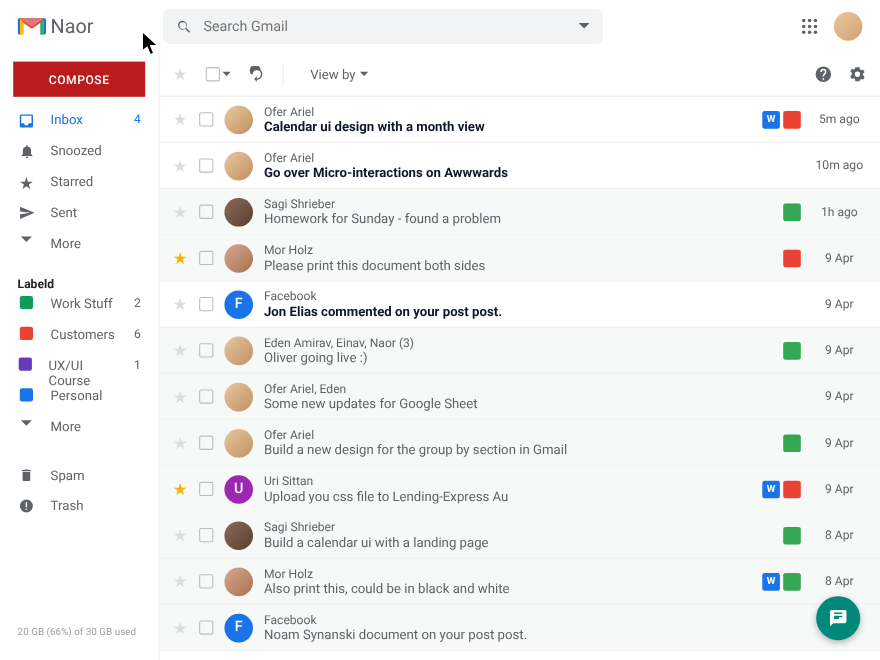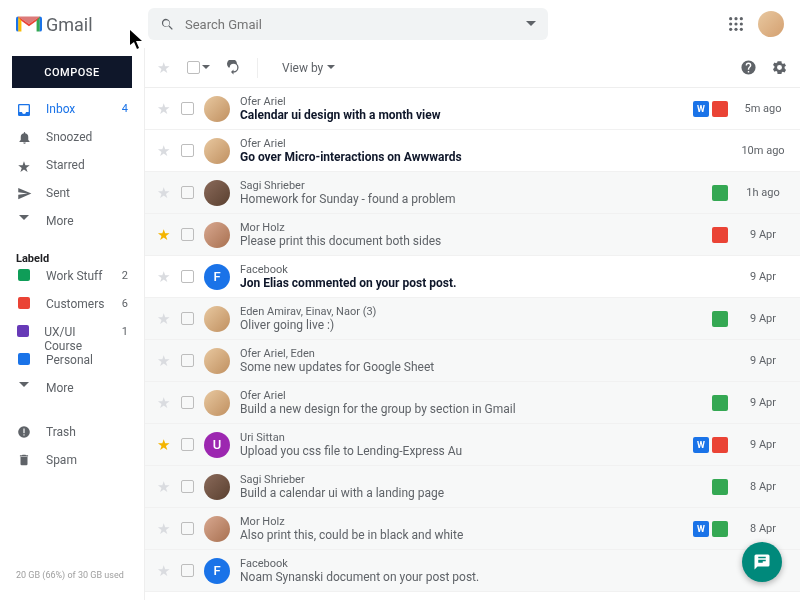--- a/index.html
+++ b/index.html
@@ -8,21 +8,21 @@
 .logo{display:flex;align-items:center;gap:4px;font-size:18px;font-weight:400;color:#5f6368;width:120px}
 .logo svg{width:26px;height:20px}
 .search{flex:1;max-width:400px;height:32px;background:#f1f3f4;border-radius:6px;display:flex;align-items:center;padding:0 12px;gap:10px;color:#5f6368}
 .search input{border:none;background:transparent;outline:none;flex:1;font-size:13px;color:#8b5cf6}
 .hdr-right{margin-left:auto;display:flex;align-items:center;gap:14px}
 .apps-icon{color:#5f6368}
 .avatar-img{width:26px;height:26px;border-radius:50%;background:linear-gradient(135deg,#e8c8a0,#d4a070)}
 .cursor{position:absolute;left:130px;top:30px;pointer-events:none}
 .layout{display:flex;height:552px}
 .sidebar{width:144px;padding:8px 0;display:flex;flex-direction:column}
-.compose{margin:0 12px 14px;background:#0f172a;color:#fff;border:none;height:32px;font-size:11px;font-weight:500;letter-spacing:.5px;cursor:pointer}
+.compose{margin:0 12px 14px;background:#b91c1c;color:#fff;border:none;height:32px;font-size:11px;font-weight:500;letter-spacing:.5px;cursor:pointer}
 .nav-item{display:flex;align-items:flex-start;height:28px;padding:0 16px;gap:14px;color:#5f6368;cursor:pointer;font-size:12px}
 .nav-item.active{color:#1a73e8}
 .nav-item .ico{width:16px;display:flex;justify-content:center;font-size:14px}
 .nav-item .cnt{margin-left:auto;font-size:11px}
 .nav-item.active .cnt{color:#1a73e8}
 .section-hdr{padding:10px 16px 4px;font-size:11px;font-weight:700;color:#202124}
 .label-sq{width:12px;height:12px;border-radius:2px}
 .storage{margin-top:auto;padding:8px 16px 12px;font-size:9px;color:#9e9e9e}
 .main{flex:1;border-left:1px solid #eee;display:flex;flex-direction:column;overflow:hidden}
 .toolbar{height:40px;display:flex;align-items:center;padding:0 12px;gap:16px;border-bottom:1px solid #eee;color:#5f6368}
@@ -58,21 +58,21 @@
 <div class="header">
   <div class="logo">
     <svg viewBox="0 0 24 18">
         <path fill="#ea4335" d="M2 2l10 7L22 2v2l-10 7L2 4z"></path>
         <path fill="#fbbc04" d="M2 2v14h3V6z"></path>
         <path fill="#34a853" d="M22 2v14h-3V6z"></path>
         <path fill="#c5221f" d="M2 2l10 7 10-7H2z" opacity=".6"></path>
         <path fill="#1a73e8" d="M0 4v10a2 2 0 002 2V2a2 2 0 00-2 2z"></path>
         <path fill="#1a73e8" d="M24 4v10a2 2 0 01-2 2V2a2 2 0 012 2z"></path>
       </svg>
-    <span>Gmail</span>
+    <span>Naor</span>
   </div>
   <div class="search">
     <svg width="15" height="15" viewBox="0 0 24 24" fill="#5f6368">
         <path d="M15.5 14h-.79l-.28-.27a6.5 6.5 0 10-.7.7l.27.28v.79l5 5L20.49 19zM10 15a5 5 0 115-5 5 5 0 01-5 5z"></path>
       </svg>
     <input placeholder="Search Gmail" style="">
     <svg width="10" height="10" viewBox="0 0 10 6" fill="#5f6368">
         <path d="M0 0l5 5 5-5z"></path>
       </svg>
   </div>
@@ -176,34 +176,34 @@
             </svg>
           </span>
           <span>More</span>
         </div>
       </div>
     <div style="height:16px"></div>
     <div id="bottom-list">
         <div class="nav-item">
           <span class="ico">
             <svg width="14" height="14" viewBox="0 0 24 24" fill="currentColor">
+              <path d="M6 19a2 2 0 002 2h8a2 2 0 002-2V7H6zM19 4h-3.5l-1-1h-5l-1 1H5v2h14z"></path>
+            </svg>
+          </span>
+          <span>Spam</span>
+        </div>
+        <div class="nav-item">
+          <span class="ico">
+            <svg width="14" height="14" viewBox="0 0 24 24" fill="currentColor">
               <circle cx="12" cy="12" r="10"></circle>
               <rect x="11" y="6" width="2" height="8" fill="#fff"></rect>
               <rect x="11" y="16" width="2" height="2" fill="#fff"></rect>
             </svg>
           </span>
           <span>Trash</span>
-        </div>
-        <div class="nav-item">
-          <span class="ico">
-            <svg width="14" height="14" viewBox="0 0 24 24" fill="currentColor">
-              <path d="M6 19a2 2 0 002 2h8a2 2 0 002-2V7H6zM19 4h-3.5l-1-1h-5l-1 1H5v2h14z"></path>
-            </svg>
-          </span>
-          <span>Spam</span>
         </div>
       </div>
     <div class="storage">20 GB (66%) of 30 GB used</div>
   </div>
 
   <div class="main">
     <div class="toolbar">
       <span class="star">★</span>
       <span style="display:flex;align-items:center;gap:2px">
         <span class="cb"></span>

